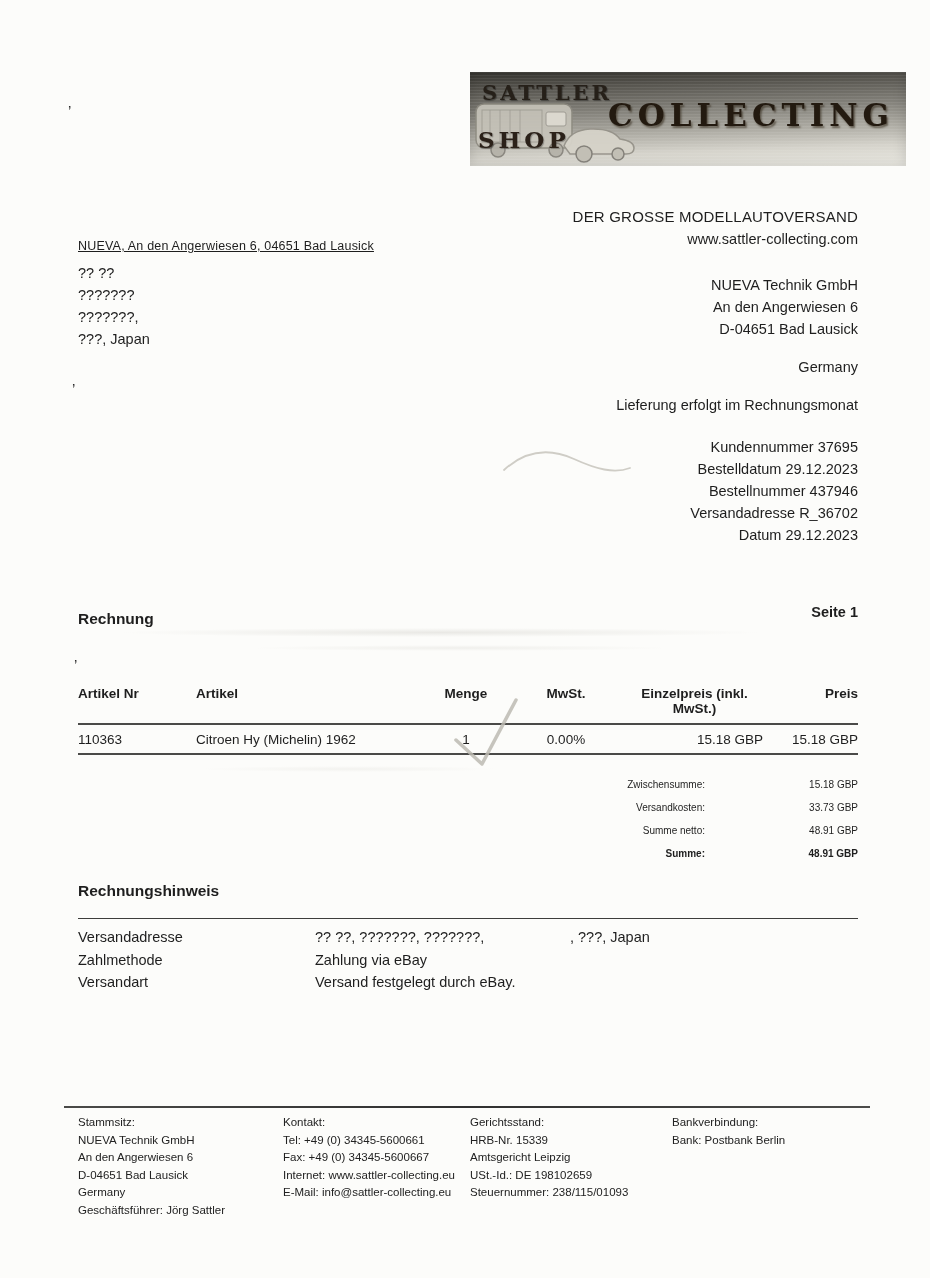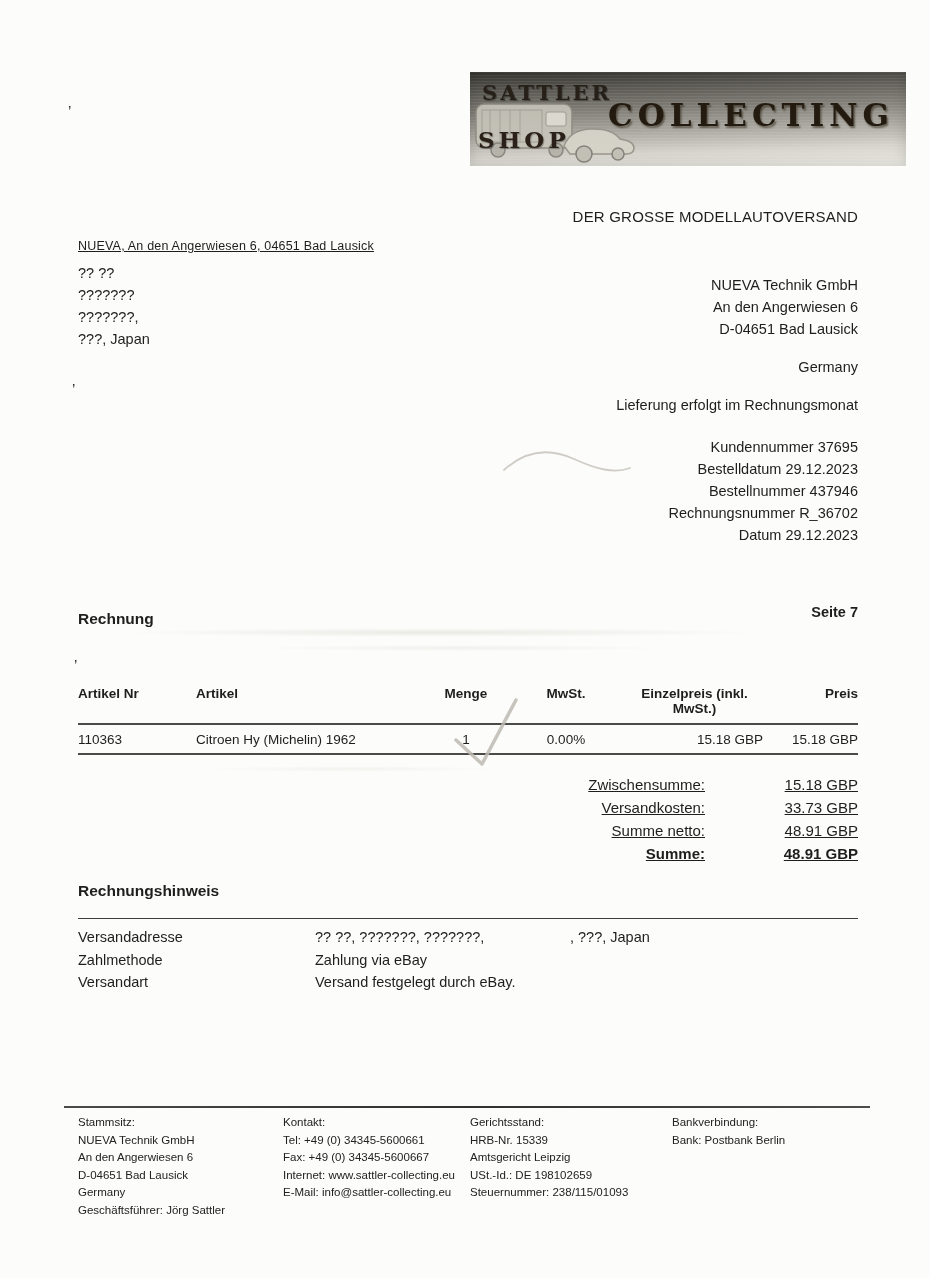--- a/index.html
+++ b/index.html
@@ -63,21 +63,21 @@
            border-bottom:2px solid #4a4a48; }
   .c1 { flex:0 0 118px; text-align:left; }
   .c2 { flex:1 1 auto;  text-align:left; }
   .c3 { flex:0 0 80px;  text-align:center; }
   .c4 { flex:0 0 120px; text-align:center; }
   .c5 { flex:0 0 137px; text-align:center; }
   .c5v{ flex:0 0 137px; text-align:right; }
   .c6 { flex:0 0 95px;  text-align:right; }
 
   
-  .totals { right:72px; top:773px; font-size:15px;text-decoration:underline; }
+  .totals { right:72px; top:773px; font-size:10px; }
   .totals .row { display:flex; justify-content:flex-end; line-height:23px; }
   .totals .lbl { width:170px; text-align:right; }
   .totals .val { width:153px; text-align:right; }
 
   
   .hinweis-title {
     left:78px; top:882px; width:780px; font-size:15.5px; font-weight:bold;
     padding-bottom:18px; border-bottom:1.5px solid #3d3d3b;
   }
   .hinweis-rows { left:78px; top:926px; width:780px; font-size:14.5px; line-height:22.5px; }
@@ -127,54 +127,55 @@
       <circle cx="112" cy="56" r="8" fill="#c2bfb5" stroke="#84817a" stroke-width="1.5"></circle>
       <circle cx="146" cy="56" r="6" fill="#c2bfb5" stroke="#84817a" stroke-width="1.5"></circle>
     </svg>
     <div class="logo-sattler">SATTLER</div>
     <div class="logo-shop">SHOP</div>
     <div class="logo-collecting">COLLECTING</div>
   </div>
 
   <div class="abs rc" style="top:206px;">
     <div class="tagline">DER GROSSE MODELLAUTOVERSAND</div>
+    <div>www.sattler-collecting.com</div>
   </div>
 
   <div class="abs rc" style="top:274px;">
     <div>NUEVA Technik GmbH</div>
     <div>An den Angerwiesen 6</div>
     <div>D-04651 Bad Lausick</div>
   </div>
 
   <div class="abs rc" style="top:356px;">Germany</div>
 
   <div class="abs rc" style="top:394px;">Lieferung erfolgt im Rechnungsmonat</div>
 
   <div class="abs rc" style="top:436px;">
     <div>Kundennummer 37695</div>
     <div>Bestelldatum 29.12.2023</div>
     <div>Bestellnummer 437946</div>
-    <div>Rechnungsnummer R_36702</div>
+    <div>Versandadresse R_36702</div>
     <div>Datum 29.12.2023</div>
   </div>
 
   <svg class="abs" style="left:500px; top:440px;" width="135" height="40" viewBox="0 0 135 40">
     <path d="M4 30 C 28 8, 52 9, 74 19 S 114 34, 130 28" fill="none" stroke="#cfcdc6" stroke-width="1.8" stroke-linecap="round"></path>
   </svg>
 
   <div class="abs sender-line">NUEVA, An den Angerwiesen 6, 04651 Bad Lausick</div>
   <div class="abs recipient">
     <div>?? ??</div>
     <div>???????</div>
     <div>???????,</div>
     <div>???, Japan</div>
   </div>
 
   <div class="abs doc-title">Rechnung</div>
-  <div class="abs page-no">Seite 7</div>
+  <div class="abs page-no">Seite 1</div>
 
   <div class="abs smudge sm1"></div>
   <div class="abs smudge sm2"></div>
   <div class="abs smudge sm3"></div>
 
   <div class="abs table">
     <div class="thead">
       <div class="c1">Artikel Nr</div>
       <div class="c2">Artikel</div>
       <div class="c3">Menge</div>

